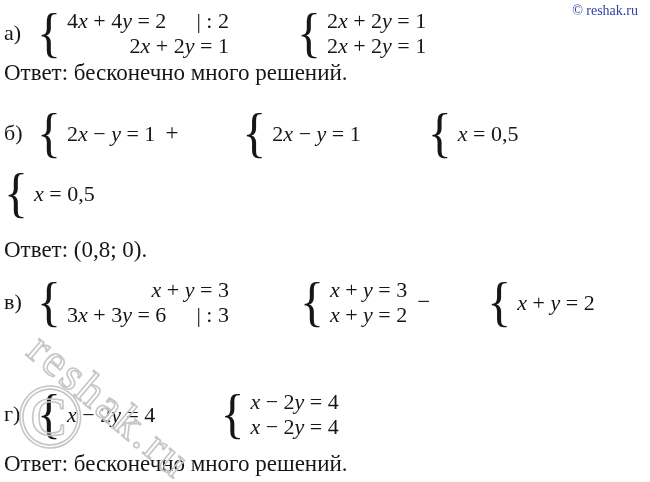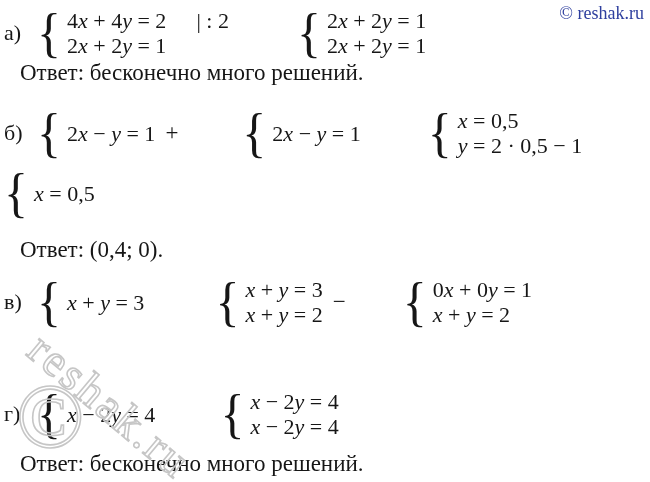--- a/index.html
+++ b/index.html
@@ -14,22 +14,22 @@
     width: 650px;
     height: 482px;
     background: #ffffff;
     overflow: hidden;
     font-family: "Liberation Serif", "DejaVu Serif", serif;
     color: var(--ink);
   }
   .wm-top {
     position: absolute;
     top: 3px;
-    right: 6px;
-    font-size: 18px;
+    right: 12px;
+    font-size: 14px;
     color: var(--accent-blue);
     text-align: center;
   }
   .row {
     position: absolute;
     left: 4px;
     display: flex;
     align-items: flex-start;
   }
   .label {
@@ -51,41 +51,42 @@
     flex: 0 0 auto;
   }
   .eqs {
     display: flex;
     flex-direction: column;
   }
   .eqline {
     display: flex;
     align-items: baseline;
     height: 25px;
+    justify-content: flex-end;
   }
   .eq {
     font-size: 22px;
     line-height: 25px;
     white-space: pre;
   }
   .op {
     font-size: 22px;
     margin-left: 30px;
     white-space: pre;
   }
   .op:empty { display: none; }
   .midop {
     font-size: 23px;
     margin-left: 10px;
     align-self: center;
   }
   .midop:empty { display: none; }
   .answer {
     position: absolute;
-    left: 20px;
+    left: 4px;
     font-size: 23px;
     line-height: 26px;
     white-space: pre;
   }
   
   .ml68 { margin-left: 68px; }
   .ml64 { margin-left: 64px; }
   .ml67 { margin-left: 67px; }
   .ml71 { margin-left: 71px; }
   .ml57 { margin-left: 57px; }
@@ -170,68 +171,66 @@
           <span class="eq">2<i>x</i> − <i>y</i> = 1</span>
         </span>
       </span>
     </div>
     <div class="system ml67">
       <span class="brace">{</span>
       <span class="eqs">
         <span class="eqline">
           <span class="eq"><i>x</i> = 0,5</span>
         </span>
-        <span class="eqline">
-          <span class="eq"><i>y</i> = 2 · 0,5 − 1</span>
-        </span>
       </span>
     </div>
   </div>
 
   <div class="row" style="top:168px">
     <div class="system">
       <span class="brace">{</span>
       <span class="eqs">
         <span class="eqline">
           <span class="eq"><i>x</i> = 0,5</span>
         </span>
       </span>
     </div>
   </div>
 
-  <div class="answer" style="top:237px">Ответ: (0,4; 0).</div>
+  <div class="answer" style="top:237px">Ответ: (0,8; 0).</div>
 
   <div class="row" style="top:277px">
     <span class="label">в)</span>
     <div class="system">
       <span class="brace">{</span>
       <span class="eqs">
         <span class="eqline">
           <span class="eq"><i>x</i> + <i>y</i> = 3</span>
         </span>
+        <span class="eqline">
+          <span class="eq">3<i>x</i> + 3<i>y</i> = 6</span>
+          <span class="op">| : 3</span>
+        </span>
       </span>
     </div>
     <div class="system ml71">
       <span class="brace">{</span>
       <span class="eqs">
         <span class="eqline">
           <span class="eq"><i>x</i> + <i>y</i> = 3</span>
         </span>
         <span class="eqline">
           <span class="eq"><i>x</i> + <i>y</i> = 2</span>
         </span>
       </span>
       <span class="midop">−</span>
     </div>
     <div class="system ml57">
       <span class="brace">{</span>
       <span class="eqs">
-        <span class="eqline">
-          <span class="eq">0<i>x</i> + 0<i>y</i> = 1</span>
-        </span>
         <span class="eqline">
           <span class="eq"><i>x</i> + <i>y</i> = 2</span>
         </span>
       </span>
     </div>
   </div>
 
 
   <div class="row" style="top:389px">
     <span class="label">г)</span>

